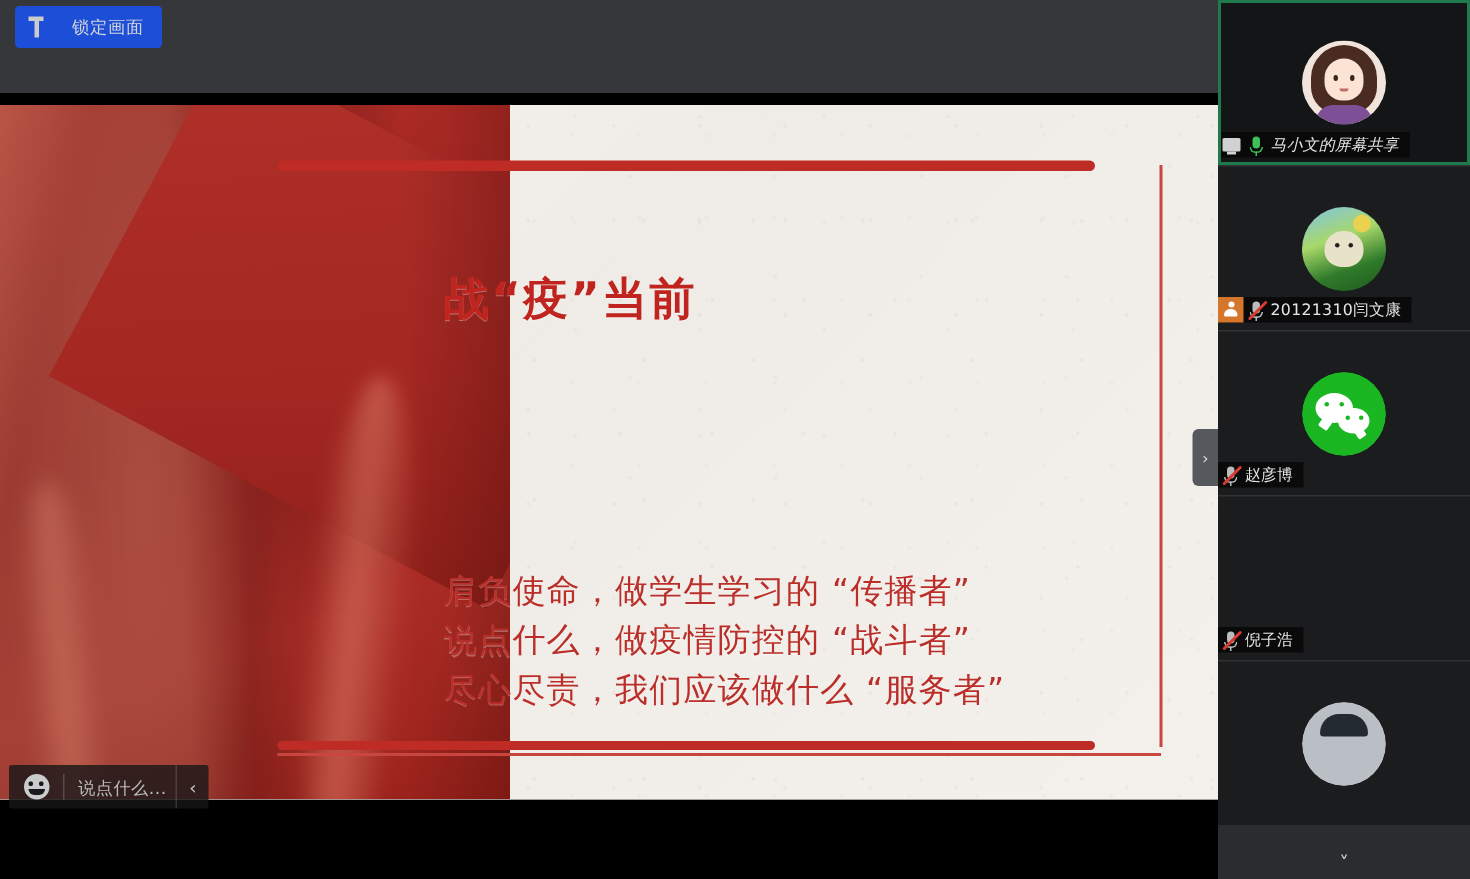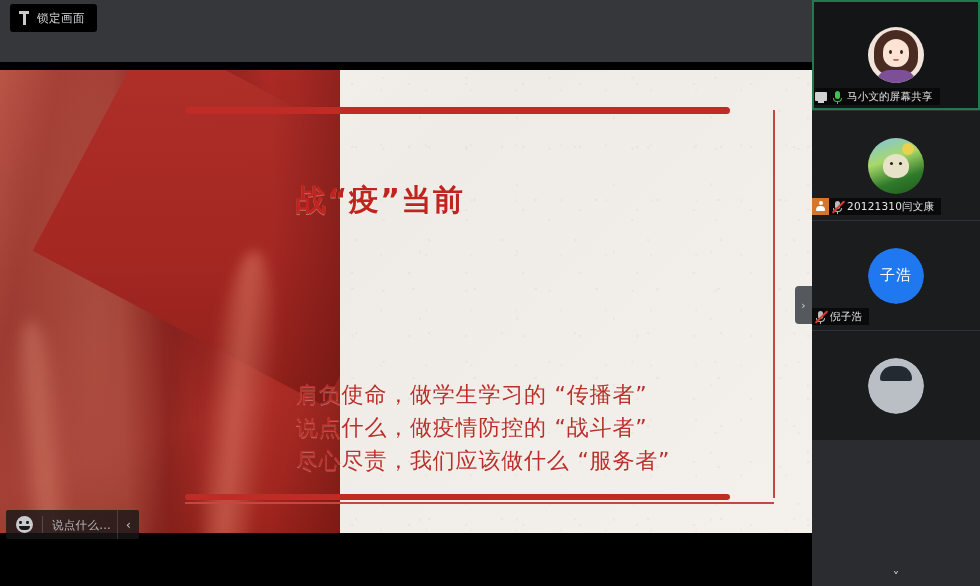--- a/index.html
+++ b/index.html
@@ -29,22 +29,22 @@
     position: absolute;
     left: 0; top: 0; width: 812px; height: 62px;
     background: #35373b;
     z-index: 40;
   }
   #lock-btn {
     position: absolute;
     left: 10px; top: 4px;
     height: 28px;
     padding: 0 12px 0 8px;
-    display: flex; align-items: center; gap: 7px;
-    background: #000000;
+    display: flex; align-items: center; gap: 18px;
+    background: #1d4ed8;
     border-radius: 3px;
     color: #d4d6d8;
     font-size: 11.5px;
     letter-spacing: .5px;
     cursor: pointer;
   }
   #lock-btn .pin {
     display: inline-block;
     width: 12px; height: 14px;
     position: relative;
@@ -306,21 +306,21 @@
   }
   .tile .namebar {
     position: absolute;
     left: 0; bottom: 5px;
     height: 17px;
     display: flex; align-items: center;
     background: rgba(8,8,9,.88);
     padding-right: 7px;
     max-width: 162px;
   }
-  .tile.active .namebar { left: -2px; bottom: 3px; }
+  .tile.active .namebar { left: -2px; bottom: 3px; font-style: italic; }
   .tile .namebar .nm {
     color: #e2e4e6;
     font-size: 10.5px;
     letter-spacing: .2px;
     white-space: nowrap;
     overflow: hidden;
   }
   
   .ic { flex: none; display: inline-flex; align-items: center; justify-content: center; }
   .ic-share {
@@ -602,26 +602,44 @@
         <span class="ic ic-mic muted">
           <span class="body"></span>
             <span class="stand"></span>
             <span class="post"></span>
             <span class="slash"></span>
         </span>
         <span class="nm">20121310闫文康</span>
       </div>
     </div>
 
-
-
     <div class="tile">
       <div class="avatar">
-        <div class="av-initials">子浩</div>
-      </div>
+        <div class="av-wechat">
+          <span class="b1"></span>
+            <span class="b2"></span>
+          <span class="d a"></span>
+            <span class="d b"></span>
+          <span class="d c"></span>
+            <span class="d d2"></span>
+        </div>
+      </div>
+      <div class="namebar">
+        <span class="ic ic-mic muted">
+          <span class="body"></span>
+            <span class="stand"></span>
+            <span class="post"></span>
+            <span class="slash"></span>
+        </span>
+        <span class="nm">赵彦博</span>
+      </div>
+    </div>
+
+
+    <div class="tile">
       <div class="namebar">
         <span class="ic ic-mic muted">
           <span class="body"></span>
             <span class="stand"></span>
             <span class="post"></span>
             <span class="slash"></span>
         </span>
         <span class="nm">倪子浩</span>
       </div>
     </div>

